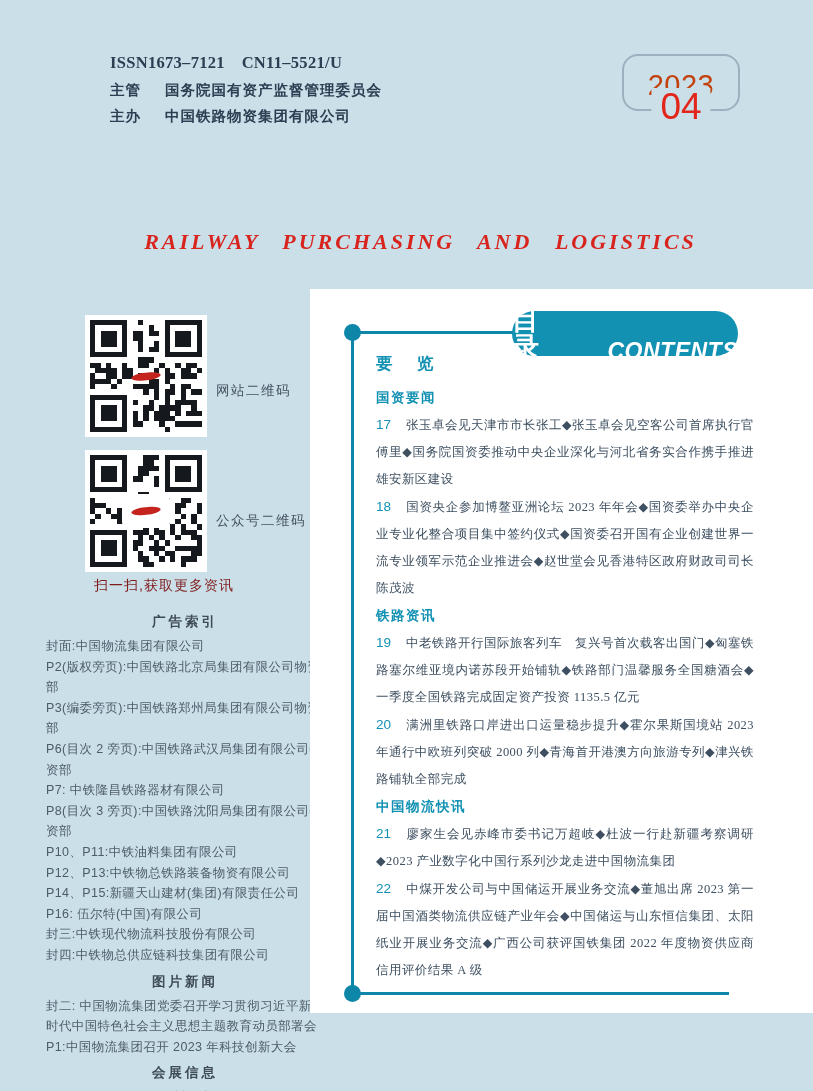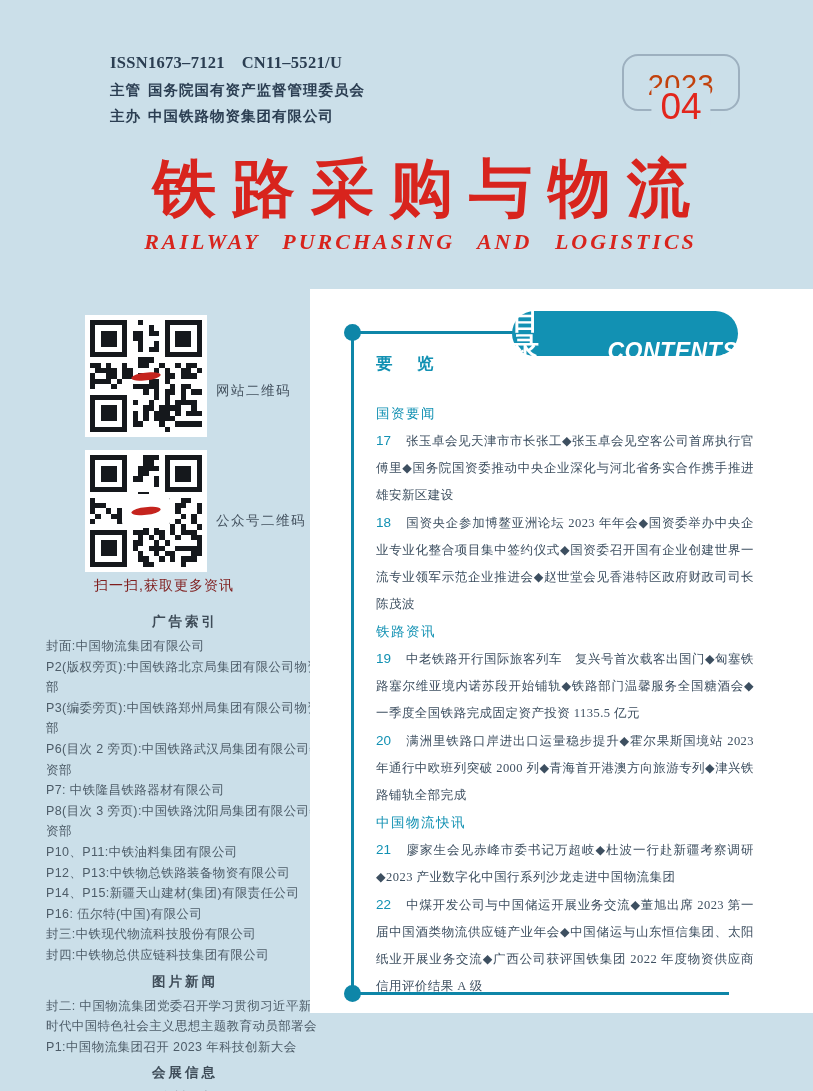--- a/index.html
+++ b/index.html
@@ -14,21 +14,21 @@
     --side-title-text:#3e4c58;
   }
   html,body{margin:0;padding:0;}
   body{background:#9fb4c0;font-family:"Liberation Sans","DejaVu Sans",sans-serif;}
   .page{position:relative;width:813px;height:1091px;background:var(--page-bg);overflow:hidden;margin:0 auto;padding-left:28px;}
 
   
   .mast-info{position:absolute;left:110px;top:52px;color:var(--navy-text);}
   .issn{font-family:"Liberation Serif","DejaVu Serif",serif;font-weight:bold;font-size:16.5px;letter-spacing:.3px;}
   .mast-line{font-size:14.5px;font-weight:bold;margin-top:7px;letter-spacing:1px;}
-  .mast-label{margin-right:7px;}
+  .mast-label{margin-right:24px;}
 
   .issue-box{position:absolute;left:622px;top:54px;width:114px;height:53px;border:2px solid #9db0bf;border-radius:16px;}
   .issue-year{text-align:center;font-size:29px;line-height:30px;margin-top:14px;color:#c2410c;letter-spacing:.5px;}
   .issue-num{position:absolute;left:50%;bottom:-16px;transform:translateX(-50%);font-size:37px;line-height:1.0;color:#e2261c;background:var(--page-bg);padding:0 9px;}
 
   .title-cn{position:absolute;top:146px;left:50%;transform:translateX(-50%);margin:0;padding-left:18px;white-space:nowrap;font-size:63px;font-weight:900;letter-spacing:16px;color:var(--brand-red);font-family:"Liberation Sans","DejaVu Sans",sans-serif;}
   .title-en{position:absolute;top:229px;left:0;right:0;text-align:center;font-family:"Liberation Serif","DejaVu Serif",serif;font-style:italic;font-weight:bold;font-size:22px;letter-spacing:3px;word-spacing:14px;color:var(--brand-red);}
 
   
   .qr{position:absolute;width:122px;height:122px;background:#fff;padding:5px;box-sizing:border-box;}
@@ -57,22 +57,22 @@
   .hline{position:absolute;height:3px;background:var(--line-teal);}
   .hline.top{left:42px;top:42px;width:168px;}
   .hline.bottom{left:42px;top:703px;width:377px;}
   .vline{position:absolute;left:41px;top:43px;width:3px;height:661px;background:var(--line-teal);}
 
   .pill{position:absolute;left:202px;top:22px;width:226px;height:45px;border-radius:23px;background:var(--accent-teal);display:flex;align-items:center;justify-content:flex-start;gap:24px;}
   .pill-cn{color:#fff;font-size:27px;font-weight:bold;letter-spacing:6px;line-height:1;}
   .pill-en{color:#fff;font-size:23px;font-weight:bold;font-style:italic;letter-spacing:.5px;line-height:1;font-family:"Liberation Sans","DejaVu Sans",sans-serif;margin-top:36px;}
 
   .toc{position:absolute;left:66px;top:60px;width:378px;}
-  .overview{color:var(--accent-teal);font-weight:bold;font-size:16.5px;letter-spacing:10px;line-height:28px;margin-bottom:23px;}
-  .sec-title{color:var(--accent-teal);font-weight:normal;font-size:13.5px;letter-spacing:1.5px;line-height:27px;margin:0;}
+  .overview{color:var(--accent-teal);font-weight:bold;font-size:16.5px;letter-spacing:10px;line-height:28px;margin-bottom:7px;}
+  .sec-title{color:var(--accent-teal);font-weight:bold;font-size:13.5px;letter-spacing:1.5px;line-height:27px;margin:0;}
   .entry{margin:0;font-family:"Liberation Serif","DejaVu Serif",serif;font-size:12.5px;letter-spacing:.45px;line-height:27px;color:var(--body-text);text-align:justify;}
   .entry .pg{display:inline-block;width:30px;color:var(--accent-teal);font-family:"Liberation Sans","DejaVu Sans",sans-serif;font-size:13.5px;letter-spacing:0;}
 </style>
 </head>
 <body>
 
 <div class="page">
 
   <div class="mast-info">
     <div class="issn">ISSN1673–7121　CN11–5521/U</div>
@@ -82,21 +82,20 @@
     <div class="mast-line">
       <span class="mast-label">主办</span><span>中国铁路物资集团有限公司</span>
     </div>
   </div>
 
   <div class="issue-box">
     <div class="issue-year">2023</div>
     <div class="issue-num">04</div>
   </div>
 
-  <h1 class="title-cn">铁路采购与物流</h1>
   <div class="title-en">RAILWAY PURCHASING AND LOGISTICS</div>
 
   <div class="qr qr1">
     <svg viewBox="0 0 21 21">
         <g fill="#15181c">
           <path fill-rule="evenodd" d="M0,0h7v7h-7z M1,1v5h5v-5z"></path>
           <rect x="2" y="2" width="3" height="3"></rect>
           <path fill-rule="evenodd" d="M14,0h7v7h-7z M15,1v5h5v-5z"></path>
           <rect x="16" y="2" width="3" height="3"></rect>
           <path fill-rule="evenodd" d="M0,14h7v7h-7z M1,15v5h5v-5z"></path>

